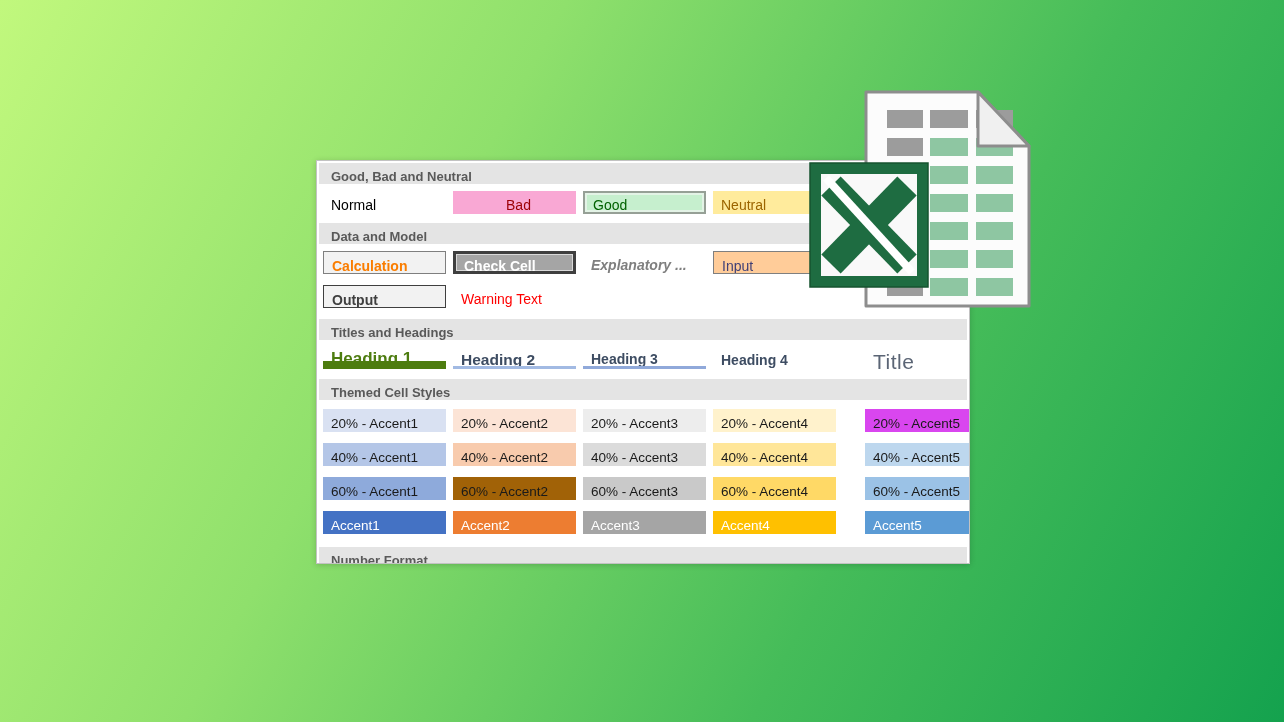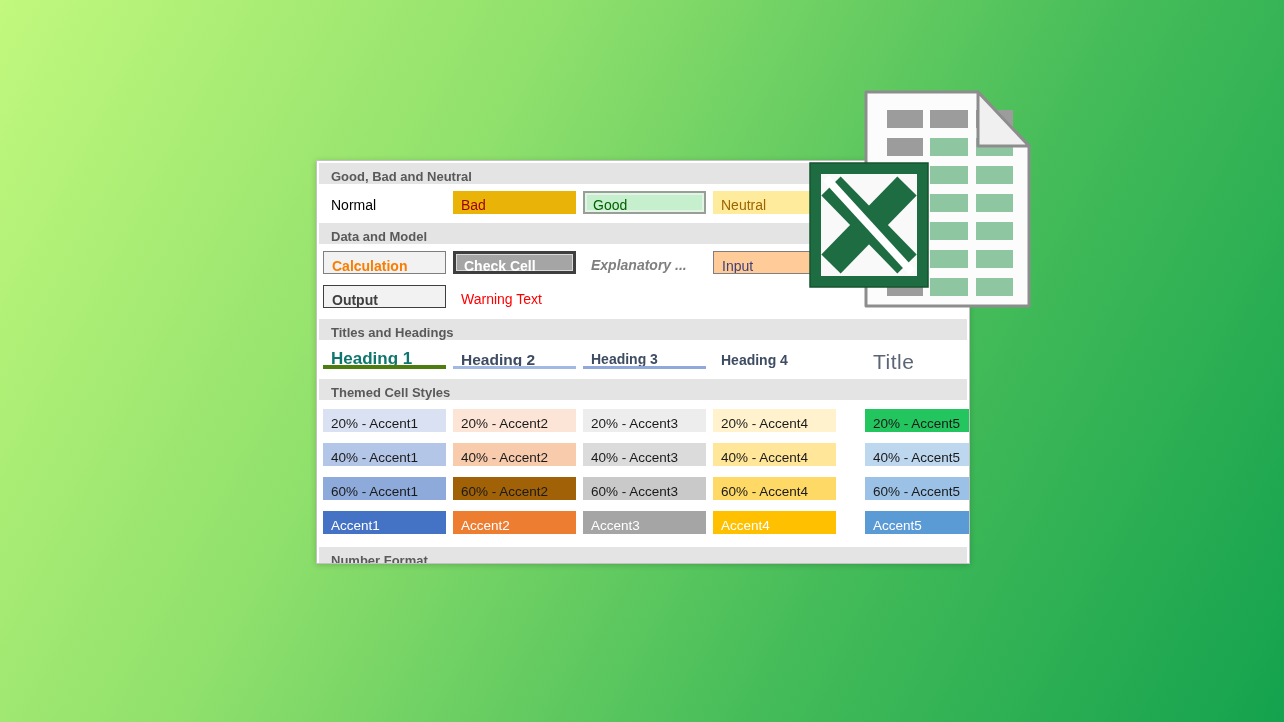--- a/index.html
+++ b/index.html
@@ -25,47 +25,47 @@
   }
   
   .c1{left:6px}.c2{left:136px}.c3{left:266px}.c4{left:396px}.c5{left:548px}
   
   .r1{top:30px}.r2{top:90px}.r3{top:124px}.r4{top:185px}
   .r5{top:248px}.r6{top:282px}.r7{top:316px}.r8{top:350px}
   .hdr1{top:2px}.hdr2{top:62px}.hdr3{top:158px}.hdr4{top:218px}.hdr5{top:386px}
 
   
   .st-normal{background:#ffffff;color:#000;font-size:14px;}
-  .st-bad{background:#eab308;color:#9C0006;font-size:14px;}
+  .st-bad{background:#f9a8d4;color:#9C0006;font-size:14px;text-align:center;}
   .st-good{
     background:#C6EFCE;color:#006100;font-size:14px;
     border:2px solid #96a096;box-shadow:inset 0 0 0 2px #e3f3e6;
     line-height:25px;
   }
   .st-neutral{background:#FFEB9C;color:#9C6500;font-size:14px;}
 
   
   .st-calculation{background:#F2F2F2;color:#FA7D00;font-weight:bold;border:1px solid #7F7F7F;font-size:14px;}
   .st-check{background:#A5A5A5;color:#ffffff;font-weight:bold;border:3px solid #3F3F3F;
             box-shadow:inset 0 0 0 1px #d9d9d9;line-height:24px;font-size:14px;}
   .st-explanatory{color:#7F7F7F;font-style:italic;font-size:14px;font-weight:bold;}
   .st-input{background:#FFCC99;color:#3F3F76;border:1px solid #7F7F7F;font-size:14px;}
   .st-output{background:#F2F2F2;color:#3F3F3F;font-weight:bold;border:1px solid #3F3F3F;font-size:14px;}
   .st-warning{color:#FF0000;font-size:14px;}
 
   
-  .st-h1{font-size:17px;font-weight:bold;color:#0f766e;border-bottom:4px solid #4d7c0f;line-height:26px;text-decoration:underline;}
+  .st-h1{font-size:17px;font-weight:bold;color:#4d7c0f;border-bottom:8px solid #4d7c0f;line-height:26px;text-decoration:underline;}
   .st-h2{font-size:15.5px;font-weight:bold;color:#3d4c62;border-bottom:3px solid #a2bae3;line-height:27px;}
   .st-h3{font-size:14px;font-weight:bold;color:#3d4c62;border-bottom:3px solid #90a9da;line-height:27px;}
   .st-h4{font-size:14px;font-weight:bold;color:#3d4c62;}
   .st-title{font-size:21px;font-weight:normal;color:#5b6575;letter-spacing:.5px;line-height:31px;}
 
   
   .t20a1{background:#D9E1F2}.t20a2{background:#FCE4D6}.t20a3{background:#EDEDED}
-  .t20a4{background:#FFF2CC}.t20a5{background:#22c55e}
+  .t20a4{background:#FFF2CC}.t20a5{background:#d946ef}
   .t40a1{background:#B4C6E7}.t40a2{background:#F8CBAD}.t40a3{background:#DBDBDB}
   .t40a4{background:#FFE699}.t40a5{background:#BDD7EE}
   .t60a1{background:#8EAADB}.t60a2{background:#a16207}.t60a3{background:#C9C9C9}
   .t60a4{background:#FFD966}.t60a5{background:#9BC2E6}
   .ta1{background:#4472C4;color:#fff}.ta2{background:#ED7D31;color:#fff}
   .ta3{background:#A5A5A5;color:#fff}.ta4{background:#FFC000;color:#fff}
   .ta5{background:#5B9BD5;color:#fff}
 
   .excel-icon{position:absolute;left:800px;top:85px;width:240px;height:230px;}
 </style>

